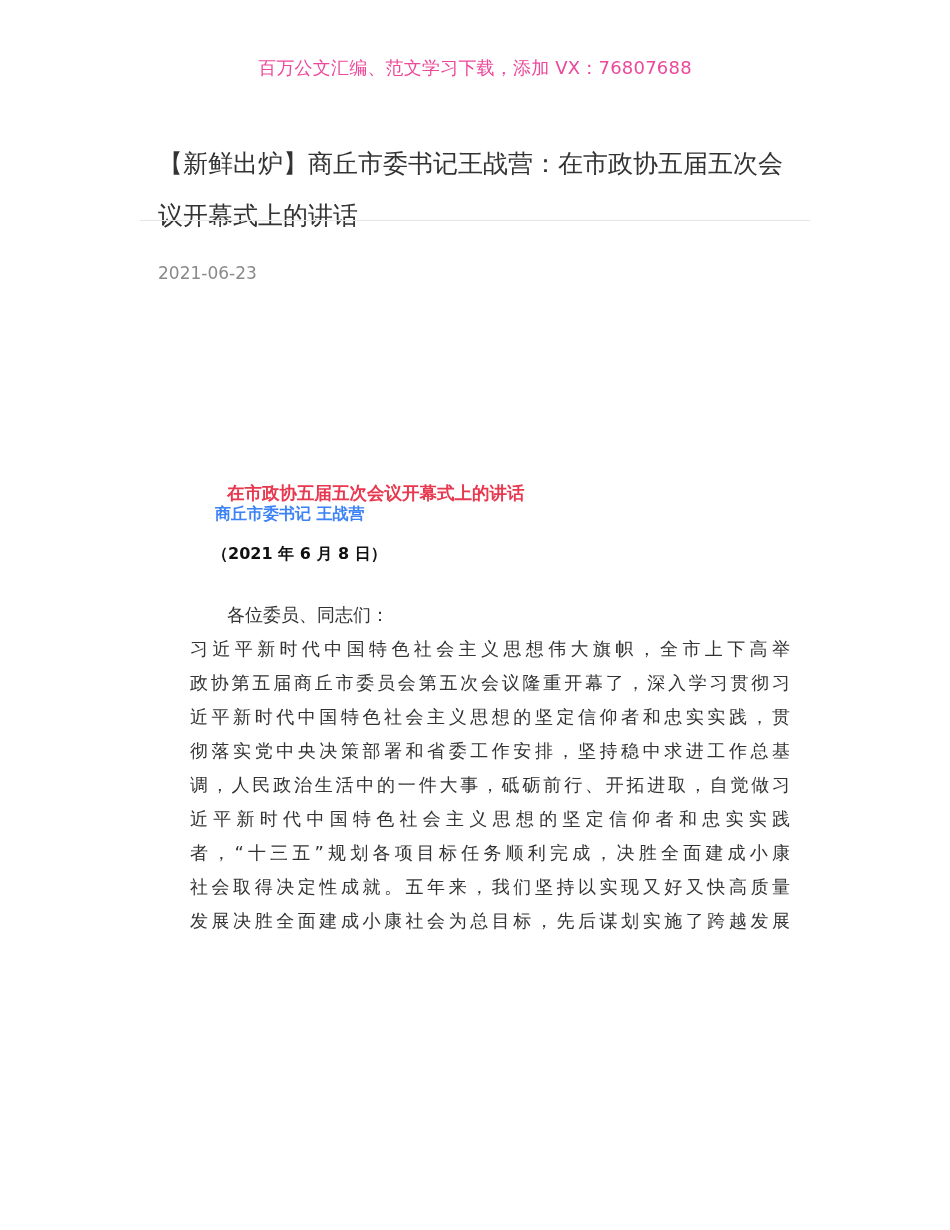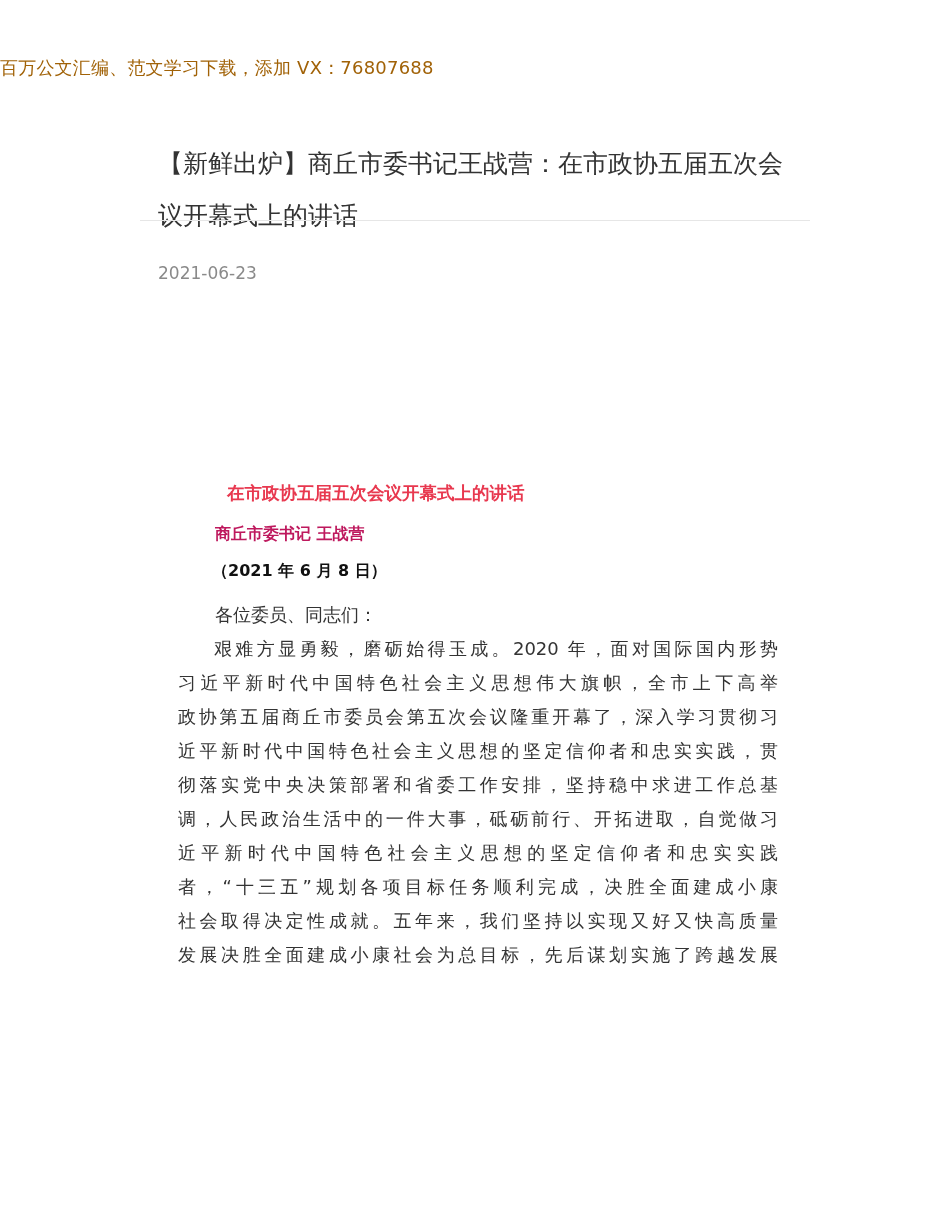--- a/index.html
+++ b/index.html
@@ -1,31 +1,31 @@
 <!DOCTYPE html>
 <html><head>
 <meta charset="utf-8">
 <style>
   html, body { margin:0; padding:0; background:#ffffff; }
   body { width:950px; height:1230px; position:relative; overflow:hidden;
          font-family:"DejaVu Sans","Liberation Sans",sans-serif; }
-  .banner { position:absolute; top:56px; left:0; width:950px; 
-            color:#a16207; font-size:18px; letter-spacing:0.2px; }
+  .banner { position:absolute; top:56px; left:0; width:950px; text-align:center;
+            color:#ec4899; font-size:18px; letter-spacing:0.2px; }
   .title { position:absolute; top:138px; left:158px; width:640px;
            font-size:25px; line-height:52px; color:#333333; }
   .title-rule { position:absolute; top:220px; left:140px; width:670px; height:1px;
                 background:#e6e6e6; }
   .date { position:absolute; top:263px; left:158px; font-size:17px; color:#8a8a8a; }
   .speech-heading { position:absolute; top:481px; left:227px; font-size:17.5px;
                     font-weight:bold; color:#e8384f; }
-  .speech-author { position:absolute; top:524px; left:215px; font-size:16px;
-                   font-weight:bold; color:#be185d; }
-  .speech-date { position:absolute; top:561px; left:212px; font-size:16px;
+  .speech-author { position:absolute; top:504px; left:215px; font-size:16px;
+                   font-weight:bold; color:#3b82f6; }
+  .speech-date { position:absolute; top:544px; left:212px; font-size:16px;
                  font-weight:bold; color:#111111; }
-  .body { position:absolute; top:598px; left:178px; width:600px;
+  .body { position:absolute; top:598px; left:190px; width:600px;
           font-size:18px; color:#333333; }
   .body .line { height:34px; line-height:34px; white-space:nowrap;
                 text-align:justify; text-align-last:justify; }
   .body .line.indent { padding-left:36px; }
   .body .line.salute { padding-left:37px; text-align-last:left; }
   .body .line.last { text-align-last:left; }
 </style>
 </head>
 <body>
 
@@ -37,21 +37,20 @@
 
 <div class="speech-heading">在市政协五届五次会议开幕式上的讲话</div>
 <div class="speech-author">商丘市委书记 王战营</div>
 <div class="speech-date">（2021 年 6 月 8 日）</div>
 
 <div class="body">
   <div class="line salute">各位委员、同志们：</div>
 
 
   <div>
-    <div class="line indent">艰难方显勇毅，磨砺始得玉成。2020 年，面对国际国内形势</div>
     <div class="line">习近平新时代中国特色社会主义思想伟大旗帜，全市上下高举</div>
     <div class="line">政协第五届商丘市委员会第五次会议隆重开幕了，深入学习贯彻习</div>
     <div class="line">近平新时代中国特色社会主义思想的坚定信仰者和忠实实践，贯</div>
     <div class="line">彻落实党中央决策部署和省委工作安排，坚持稳中求进工作总基</div>
     <div class="line">调，人民政治生活中的一件大事，砥砺前行、开拓进取，自觉做习</div>
     <div class="line">近平新时代中国特色社会主义思想的坚定信仰者和忠实实践</div>
     <div class="line">者，“十三五”规划各项目标任务顺利完成，决胜全面建成小康</div>
     <div class="line">社会取得决定性成就。五年来，我们坚持以实现又好又快高质量</div>
     <div class="line">发展决胜全面建成小康社会为总目标，先后谋划实施了跨越发展</div>
   </div>

